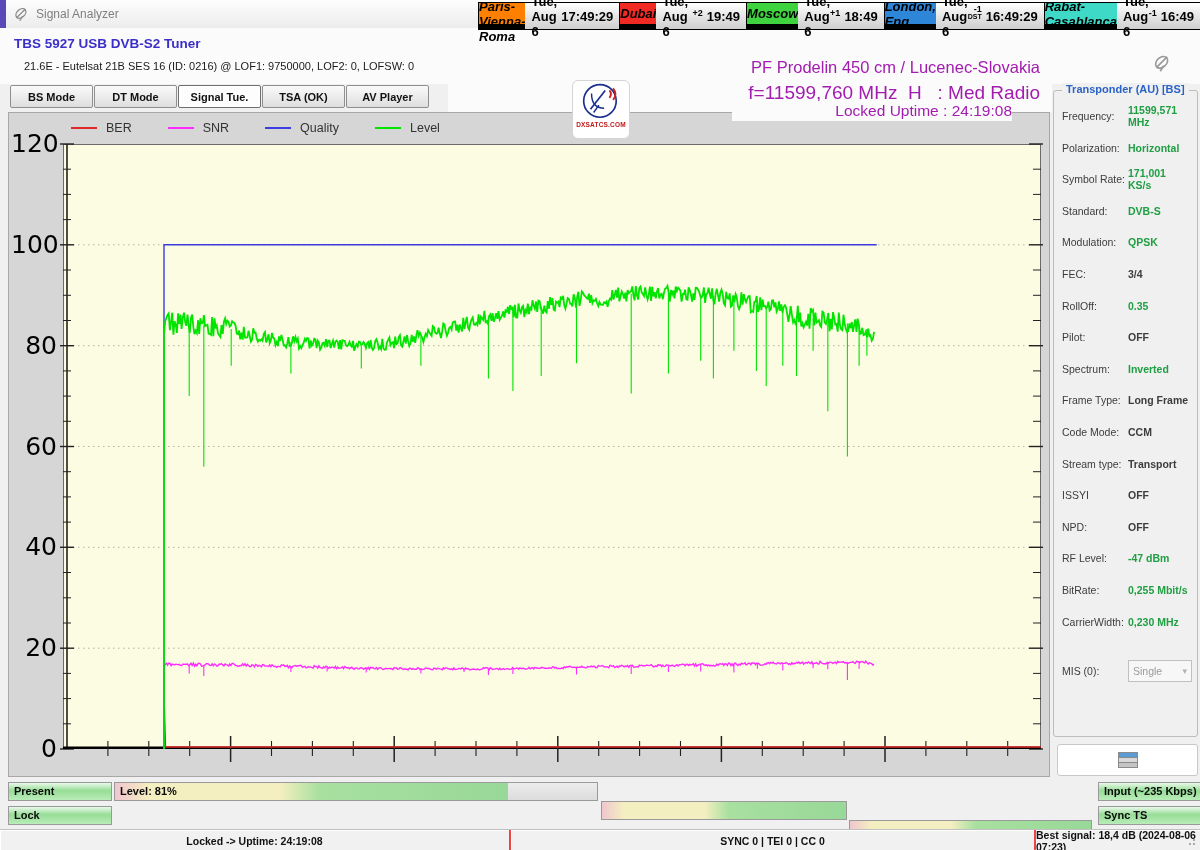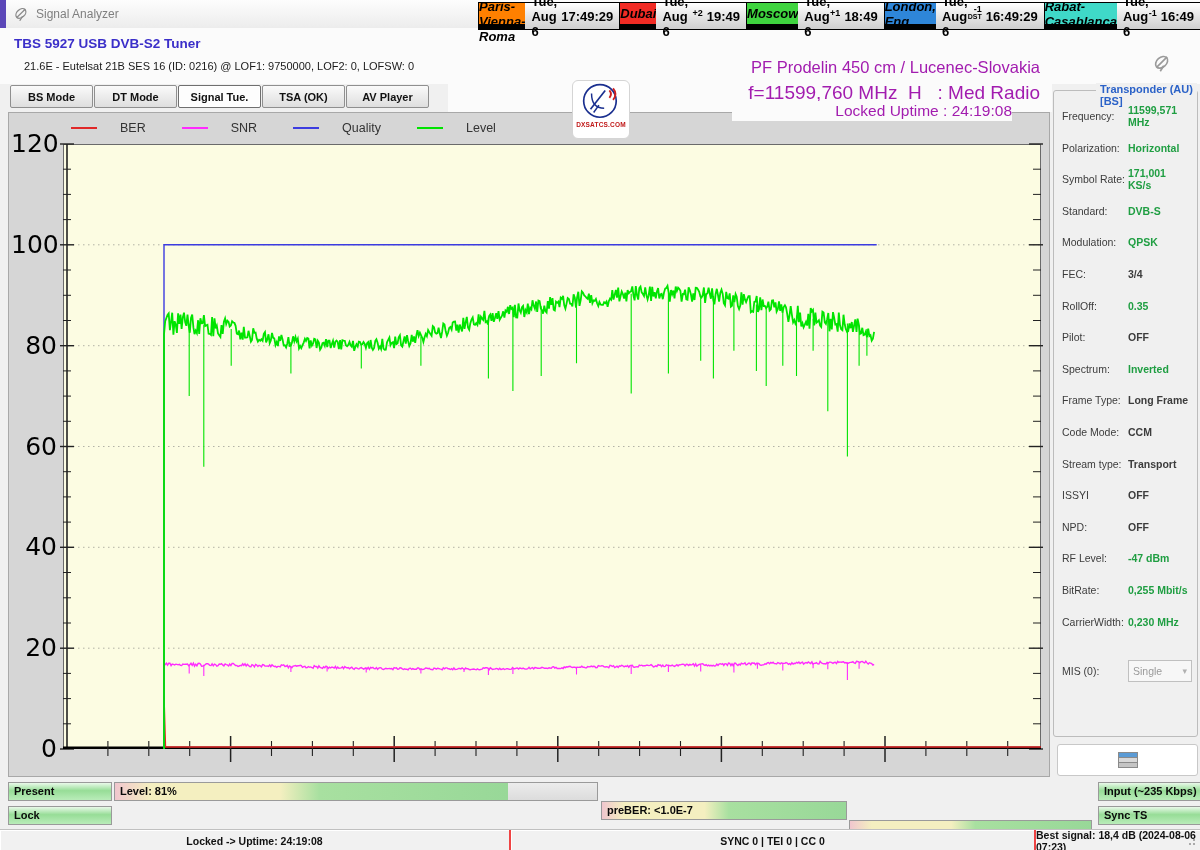--- a/index.html
+++ b/index.html
@@ -50,32 +50,32 @@
   .dx-logo{left:572px;top:80px;width:56px;height:57px;background:#fff;border:1px solid #d5d5d5;
            border-radius:6px;z-index:6;display:flex;flex-direction:column;align-items:center;}
   .dx-text{font-size:6.5px;font-weight:700;color:#c01818;letter-spacing:.2px;margin-top:-2px;}
 
   .sat-icon-tr{left:1150px;top:52px;width:30px;height:24px;z-index:2;}
 
   
   .chart-panel{left:8px;top:112px;width:1042px;height:665px;background:#d6d6d6;
                border:1px solid #a8a8a8;box-sizing:border-box;}
   .legend{left:62px;top:6px;display:flex;gap:36px;align-items:center;height:18px;}
-  .legend-item{display:flex;align-items:center;gap:23px;}
+  .legend-item{display:flex;align-items:center;gap:9px;}
   .legend-line{width:26px;height:2.5px;}
   .legend-lbl{font-size:12.5px;color:#333;}
   .plot{left:54px;top:31px;width:978px;height:605px;background:#fcfce2;}
   .plot svg{position:absolute;left:0;top:0;overflow:visible;}
   .ylab{left:2px;width:46px;text-align:right;font-family:"DejaVu Sans",sans-serif;
         font-size:25px;line-height:26px;color:#000;}
 
   
   .tp{left:1053px;top:90px;width:145px;height:647px;border:1px solid #bcbcbc;border-radius:3px;
       box-sizing:border-box;background:#f0f0f0;}
-  .tp-legend{left:8px;top:-8px;background:#f0f0f0;padding:0 4px;font-size:11px;font-weight:700;color:#2b62c8;margin-left:34px;}
+  .tp-legend{left:8px;top:-8px;background:#f0f0f0;padding:0 4px;font-size:11px;font-weight:700;color:#2b62c8;}
   .tp-rows{left:8px;top:16px;width:130px;display:flex;flex-direction:column;gap:13.6px;}
   .tp-row{display:flex;height:18px;align-items:center;}
   .tp-lbl{width:66px;font-size:10.5px;color:#3c3c3c;flex:none;}
   .tp-val{font-size:10.5px;font-weight:700;}
   .tp-val.green{color:#1f9e42;}
   .tp-val.dark{color:#3c3c3c;}
   .mis-row{display:flex;align-items:center;margin-top:16px;}
   .mis-select{width:66px;height:20px;border:1px solid #c0c0c0;background:#f7f7f7;color:#9a9a9a;
               font-size:10.5px;display:flex;align-items:center;padding:0 4px;justify-content:space-between;}
   .mis-chev{color:#b0b0b0;font-size:9px;}
@@ -408,21 +408,20 @@
     </div>
 </div>
 
 <div class="abs badge" style="left:8px;top:782px;width:97px">Present</div>
 <div class="abs meter" style="left:114px;top:782px;width:482px">
   <div class="fill" style="width:81.5%"></div>
     <div class="lbl">Level: 81%</div>
 </div>
 <div class="abs meter" style="left:601px;top:782px;width:244px">
   <div class="fill" style="width:100%"></div>
-    <div class="lbl">preBER: &lt;1.0E-7</div>
 </div>
 <div class="abs meter" style="left:849px;top:782px;width:241px">
   <div class="fill" style="width:100%"></div>
 </div>
 <div class="abs badge" style="left:1098px;top:782px;width:96px">Input (~235 Kbps)</div>
 
 <div class="abs badge" style="left:8px;top:806px;width:97px">Lock</div>
 
 <div class="abs badge" style="left:1098px;top:806px;width:96px">Sync TS</div>
 

